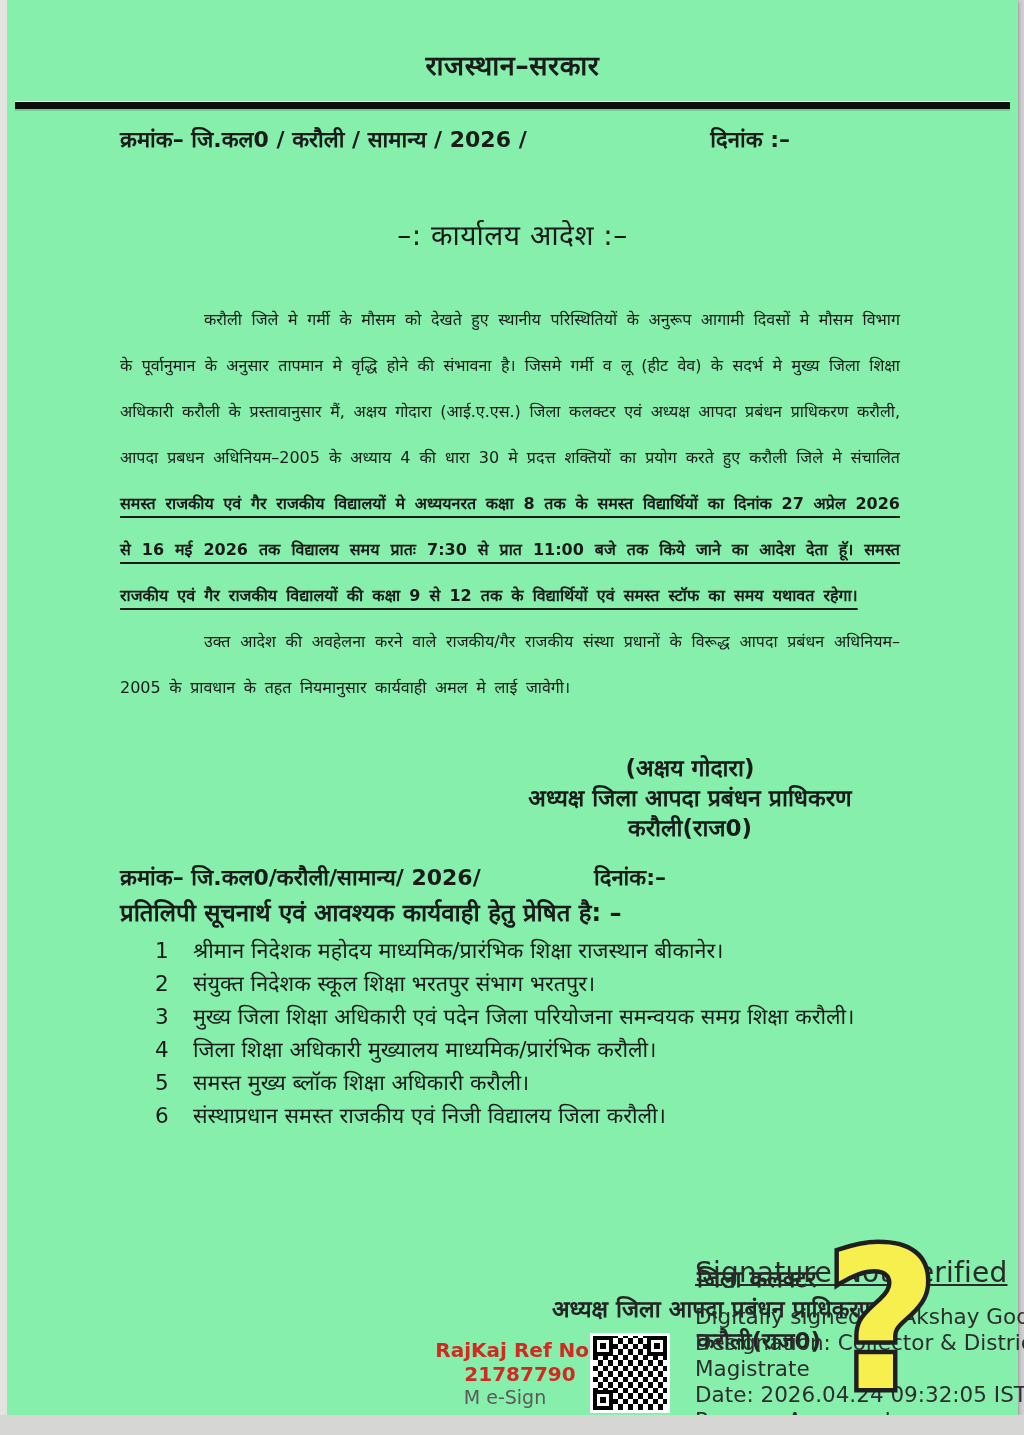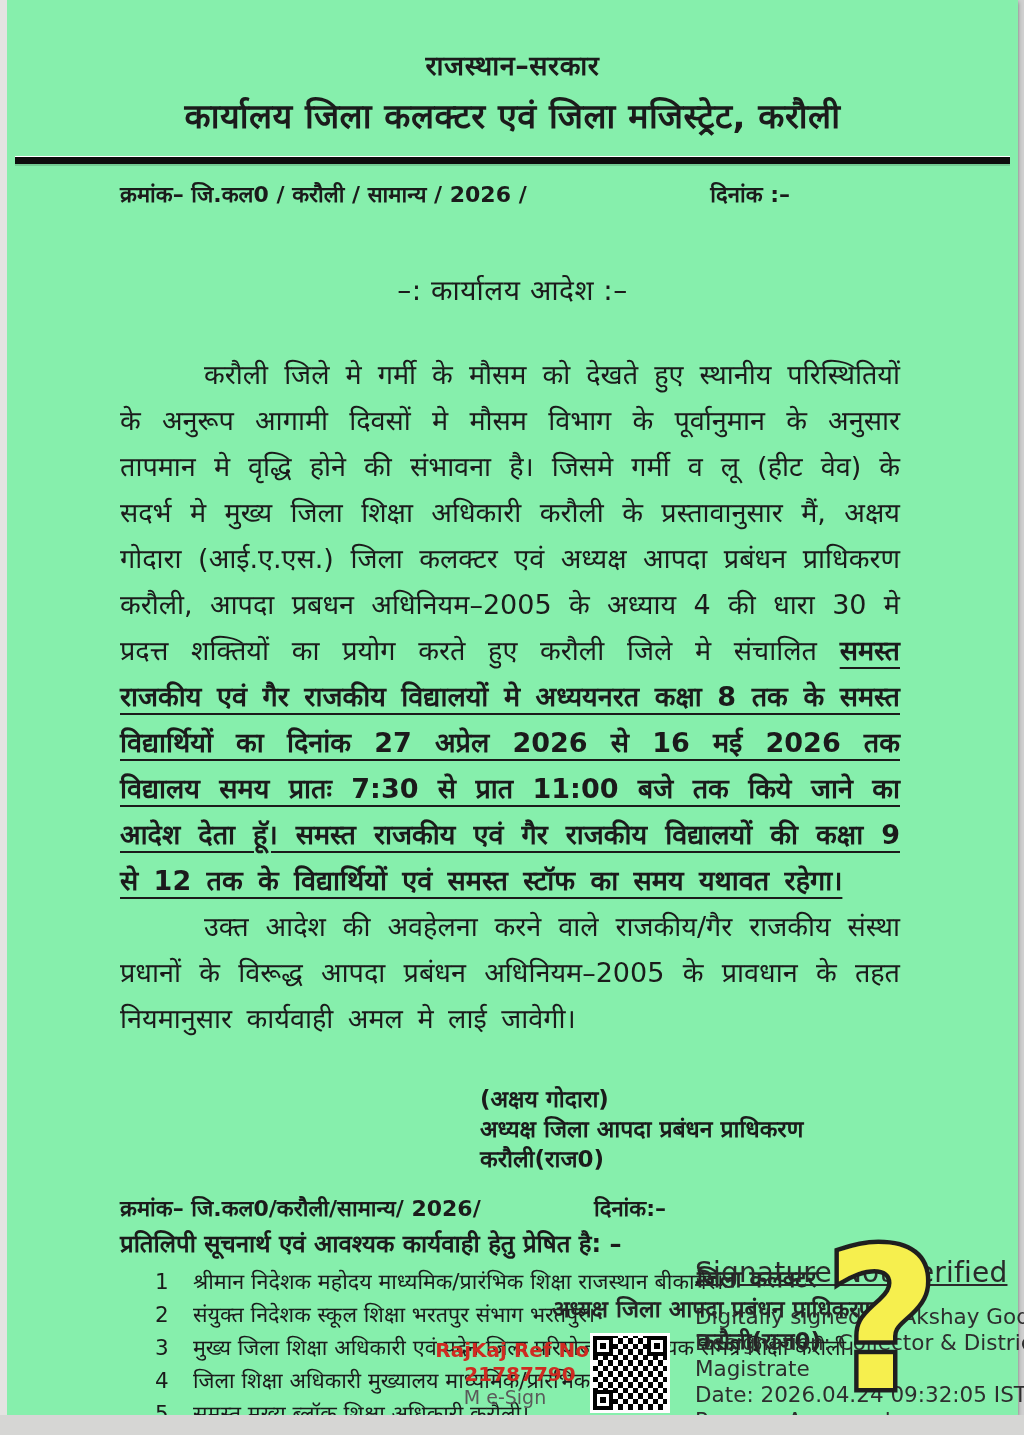--- a/index.html
+++ b/index.html
@@ -34,34 +34,34 @@
   .refline2 { margin-top:18px; }
   .refline2 .date { margin-right:232px; }
   
   .order-title {
     text-align:center; font-size:28px; font-weight:400; margin-top:62px;
     letter-spacing:.5px;
   }
   
   .body-text { padding:0 118px 0 113px; }
   .para {
-    font-size:27px; line-height:46px; text-align:justify;
+    font-size:16px; line-height:46px; text-align:justify;
     word-spacing:.22em; font-weight:500;
   }
   .p1 { margin-top:44px; text-indent:84px; }
   .p2 { margin-top:0; text-indent:84px; }
   .bu {
     font-weight:700;
     text-decoration:underline;
     text-decoration-thickness:2.4px;
     text-underline-offset:7px;
   }
   
   .sign-block {
-    margin:42px 118px 0 auto; width:420px; text-align:left;
+    margin:42px 118px 0 auto; width:420px; text-align:center;
     font-size:23px; font-weight:700; line-height:30px;
   }
   
   .copy-head { font-size:24px; font-weight:600; padding:4px 0 0 113px; }
   .copy-list { padding:6px 0 0 148px; list-style:none; }
   .copy-list li {
     font-size:21.5px; font-weight:500; line-height:33px; display:flex;
   }
   .copy-list .no { width:38px; flex:0 0 38px; }
   
@@ -117,21 +117,20 @@
   .edge-bottom{ position:absolute; left:0; top:1415px; width:1024px; height:20px; background:#d6d6d4; }
 </style>
 </head>
 <body>
 
 <div class="photo">
   <div class="page">
 
     <div class="hdr">
       <div class="hdr-gov">राजस्थान–सरकार</div>
-      <div class="hdr-office">कार्यालय जिला कलक्टर एवं जिला मजिस्ट्रेट, करौली</div>
     </div>
     <div class="rule"></div>
 
     <div class="refline">
       <span class="num">क्रमांक–  जि.कल0 /  करौली / सामान्य / 2026 /</span>
       <span class="date">दिनांक :–</span>
     </div>
 
     <div class="order-title">–: कार्यालय आदेश :–</div>
 

